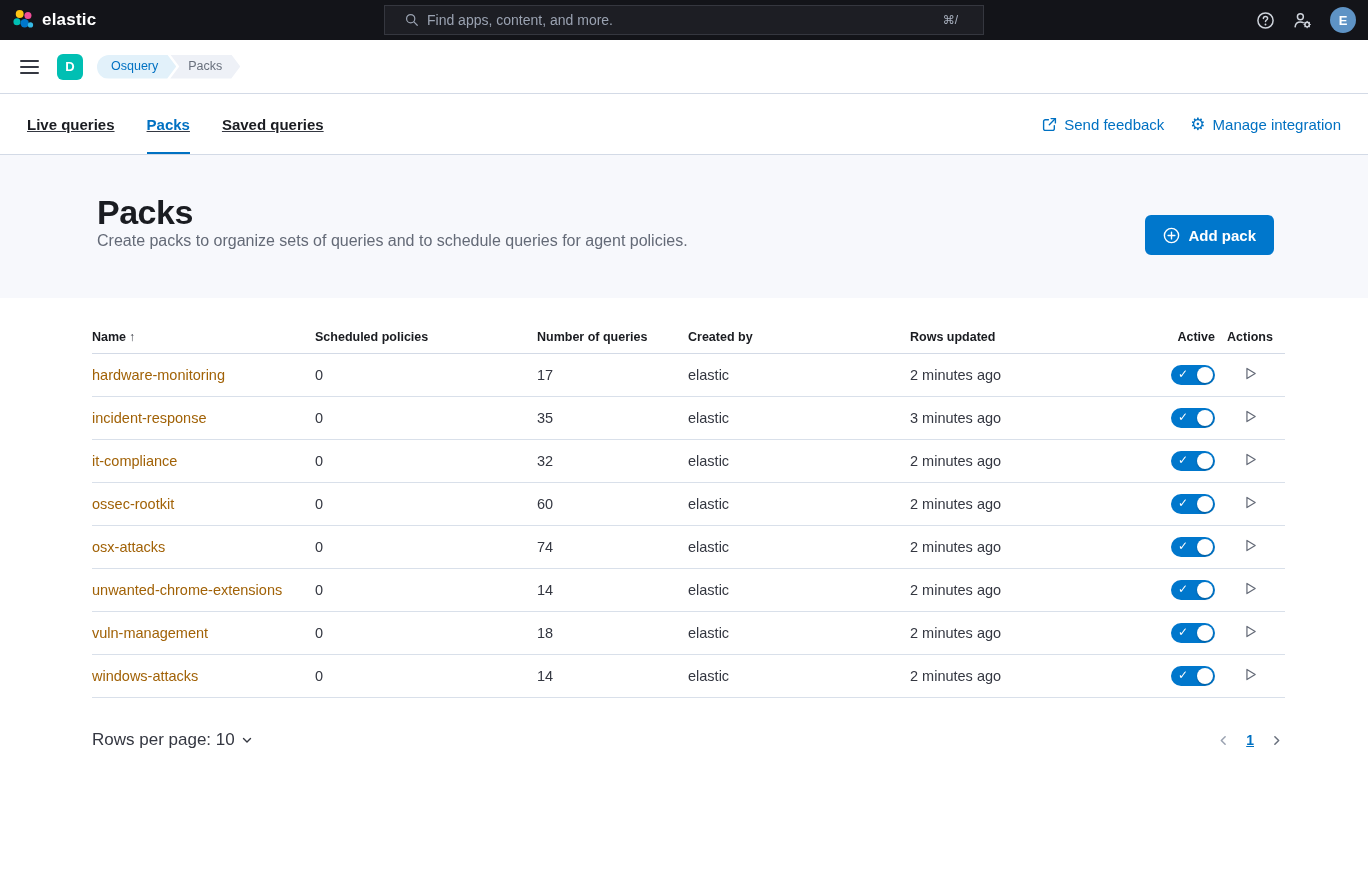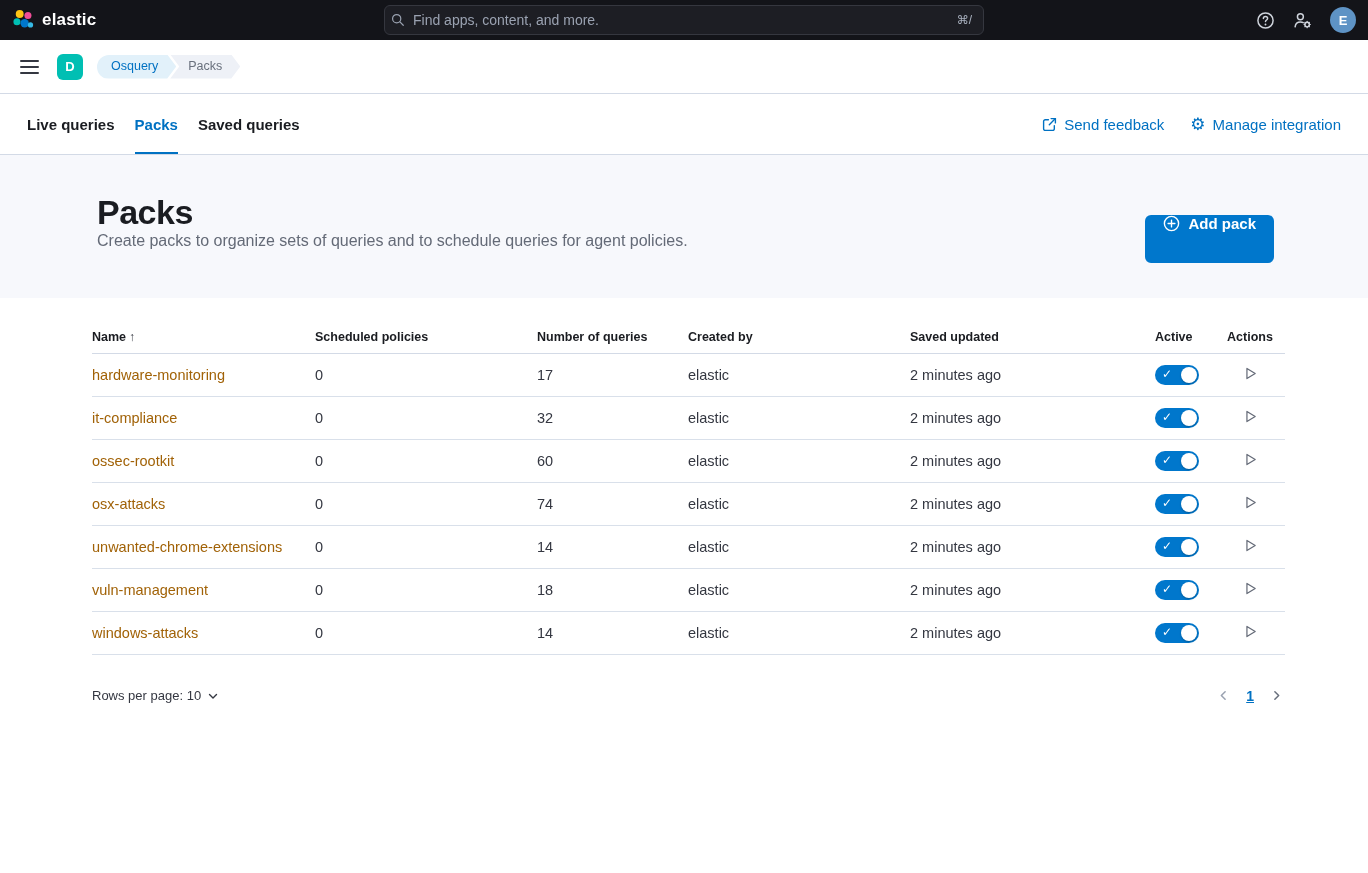--- a/index.html
+++ b/index.html
@@ -4,21 +4,21 @@
 <style>
   * { margin: 0; padding: 0; box-sizing: border-box; }
   html, body { width: 1368px; height: 873px; background: #fff; overflow: hidden;
     font-family: "Liberation Sans", "DejaVu Sans", sans-serif; color: #343741; }
 
   
   .topbar { position: relative; height: 40px; background: #131419; display: flex; align-items: center; padding: 0 12px; }
   .brand { display: flex; align-items: center; gap: 8px; }
   .brand-name { color: #fff; font-size: 17px; font-weight: 600; letter-spacing: .2px; }
   .global-search { position: absolute; left: 50%; transform: translateX(-50%); width: 600px; height: 30px;
-    background: #1d1e24; border: 1px solid #35373f; border-radius: 6px; display: flex; align-items: center; padding: 0 6px; gap: 8px; }
+    background: #1d1e24; border: 1px solid #35373f; border-radius: 0; display: flex; align-items: center; padding: 0 20px; gap: 8px; }
   .global-search input { flex: 1; background: transparent; border: none; outline: none; color: #d4dae5; font-size: 14px; font-family: inherit; }
   .global-search input::placeholder { color: #9aa2b1; }
   .kbd-badge { color: #aab2c0; font-size: 12px; padding: 1px 5px; border-radius: 4px; }
   .topbar-right { margin-left: auto; display: flex; align-items: center; gap: 18px; }
   .topbar-iconbtn { background: none; border: none; cursor: pointer; display: flex; align-items: center; }
   .avatar { width: 26px; height: 26px; border-radius: 50%; background: #5e93c5; color: #fff; font-size: 13px; font-weight: 600;
     display: flex; align-items: center; justify-content: center; }
 
   
   .crumbbar { height: 54px; display: flex; align-items: center; padding: 0 16px; border-bottom: 1px solid #d3dae6; gap: 14px; }
@@ -30,59 +30,59 @@
   .crumb { font-size: 12.5px; padding: 4px 14px; line-height: 1; height: 24px; display: flex; align-items: center; }
   .crumb-first { background: #e2f1fa; color: #0071c2; cursor: pointer;
     clip-path: polygon(0 0, calc(100% - 9px) 0, 100% 50%, calc(100% - 9px) 100%, 0 100%);
     border-radius: 12px 0 0 12px; padding-right: 18px; }
   .crumb-last { background: #eef1f7; color: #69707d; margin-left: -6px;
     clip-path: polygon(0 0, calc(100% - 9px) 0, 100% 50%, calc(100% - 9px) 100%, 0 100%, 9px 50%);
     padding-left: 18px; padding-right: 18px; }
 
   
   .tabsbar { height: 61px; display: flex; align-items: center; padding: 0 27px; border-bottom: 1px solid #d3dae6; }
-  .tabs { display: flex; gap: 20px; height: 100%; }
+  .tabs { display: flex; gap: 32px; height: 100%; text-decoration: underline; }
   .tab { display: flex; align-items: center; font-size: 15px; font-weight: 700; color: #1a1c21; cursor: pointer;
     border-bottom: 2px solid transparent; padding-top: 2px; }
   .tab.active { color: #0071c2; border-bottom-color: #0071c2; }
   .tabsbar-actions { margin-left: auto; display: flex; align-items: center; gap: 26px; }
   .blue-action { display: flex; align-items: center; gap: 7px; color: #0071c2; font-size: 15px; cursor: pointer;
     background: none; border: none; font-family: inherit; text-align: center; }
   .gear-glyph { font-size: 17px; line-height: 1; color: #0071c2; }
 
   
   .hero { height: 143px; background: #f7f8fc; display: flex; align-items: flex-start; justify-content: space-between;
     padding: 38px 94px 0 97px; }
   .hero-title { font-size: 34px; font-weight: 700; color: #1a1c21; letter-spacing: -.5px; }
   .hero-sub { font-size: 16px; color: #646a77; }
-  .add-pack-btn { margin-top: 22px; background: #0077cc; color: #fff; border: none; border-radius: 6px; height: 48px;
-    padding: 0 18px; font-size: 15px; font-weight: 600; font-family: inherit; display: flex; gap: 8px; cursor: pointer; }
+  .add-pack-btn { margin-top: 22px; background: #0077cc; color: #fff; border: none; border-radius: 6px; height: 40px;
+    padding: 0 18px; font-size: 15px; font-weight: 600; font-family: inherit; display: flex; align-items: center; gap: 8px; cursor: pointer; }
 
   
   .table-wrap { padding: 22px 83px 12px 92px; }
   table { width: 1193px; border-collapse: collapse; table-layout: fixed; }
   th { text-align: left; font-size: 12.5px; font-weight: 700; color: #1a1c21; padding: 10px 8px 9px 0; border-bottom: 1px solid #d3dae6; }
   td { font-size: 14.5px; color: #343741; padding: 10px 8px 10px 0; border-bottom: 1px solid #d9e0ea; height: 41px; }
-  th.c-active, td.c-active { text-align: left; padding-right: 0; }
+  th.c-active, td.c-active { text-align: right; padding-right: 0; }
   th.c-actions, td.c-actions { text-align: center; padding-right: 0; }
   .sort-arrow { font-size: 12px; color: #343741; margin-left: 3px; }
   a.link { color: #a16207; text-decoration: none; cursor: pointer; }
 
   .switch { position: relative; display: inline-block; width: 44px; height: 20px; background: #0077cc; border-radius: 10px;
     cursor: pointer; vertical-align: middle; }
   .switch::before { content: "✓"; position: absolute; left: 7px; top: 50%; transform: translateY(-54%);
     color: #fff; font-size: 12px; font-weight: 700; }
   .switch .knob { position: absolute; right: 2px; top: 2px; width: 16px; height: 16px; border-radius: 50%; background: #fff;
     box-shadow: 0 1px 2px rgba(0,0,0,.25); }
 
   .play-btn { background: none; border: none; cursor: pointer; padding: 2px; }
 
   
   .table-footer { display: flex; align-items: center; justify-content: space-between; padding: 20px 83px 0 92px; }
-  .rows-per-page { display: flex; align-items: center; gap: 6px; font-size: 13px; color: #343741; background: none; border: none;
+  .rows-per-page { display: flex; align-items: center; gap: 6px; font-size: 17px; color: #343741; background: none; border: none;
     font-family: inherit; cursor: pointer; }
   .pagination { display: flex; align-items: center; gap: 14px; }
   .page-chevron { background: none; border: none; cursor: pointer; display: flex; align-items: center; padding: 2px; }
   .page-num { font-size: 14px; font-weight: 700; color: #0071c2; text-decoration: underline; cursor: pointer;
     background: none; border: none; font-family: inherit; }
 </style>
 </head>
 <body>
 
 <header class="topbar">
@@ -192,21 +192,21 @@
         <col style="width:70px">
     </colgroup>
     <thead>
       <tr>
         <th>
           <span>Name</span><span class="sort-arrow">↑</span>
         </th>
         <th>Scheduled policies</th>
         <th>Number of queries</th>
         <th>Created by</th>
-        <th>Saved updated</th>
+        <th>Rows updated</th>
         <th class="c-active">Active</th>
         <th class="c-actions">Actions</th>
       </tr>
     </thead>
     <tbody>
   <tr>
     <td><a class="link">hardware-monitoring</a></td>
     <td>0</td>
     <td>17</td>
     <td>elastic</td>
@@ -214,20 +214,35 @@
     <td class="c-active"><span class="switch"><span class="knob"></span></span></td>
     <td class="c-actions">
       <button class="play-btn">
         <svg width="15" height="15" viewBox="0 0 16 16">
           <path d="M4.2 2.6 L13 8 L4.2 13.4 Z" fill="none" stroke="#646a77" stroke-width="1.3" stroke-linejoin="round"></path>
         </svg>
       </button>
     </td>
   </tr>
 
+  <tr>
+    <td><a class="link">incident-response</a></td>
+    <td>0</td>
+    <td>35</td>
+    <td>elastic</td>
+    <td>3 minutes ago</td>
+    <td class="c-active"><span class="switch"><span class="knob"></span></span></td>
+    <td class="c-actions">
+      <button class="play-btn">
+        <svg width="15" height="15" viewBox="0 0 16 16">
+          <path d="M4.2 2.6 L13 8 L4.2 13.4 Z" fill="none" stroke="#646a77" stroke-width="1.3" stroke-linejoin="round"></path>
+        </svg>
+      </button>
+    </td>
+  </tr>
 
   <tr>
     <td><a class="link">it-compliance</a></td>
     <td>0</td>
     <td>32</td>
     <td>elastic</td>
     <td>2 minutes ago</td>
     <td class="c-active"><span class="switch"><span class="knob"></span></span></td>
     <td class="c-actions">
       <button class="play-btn">

